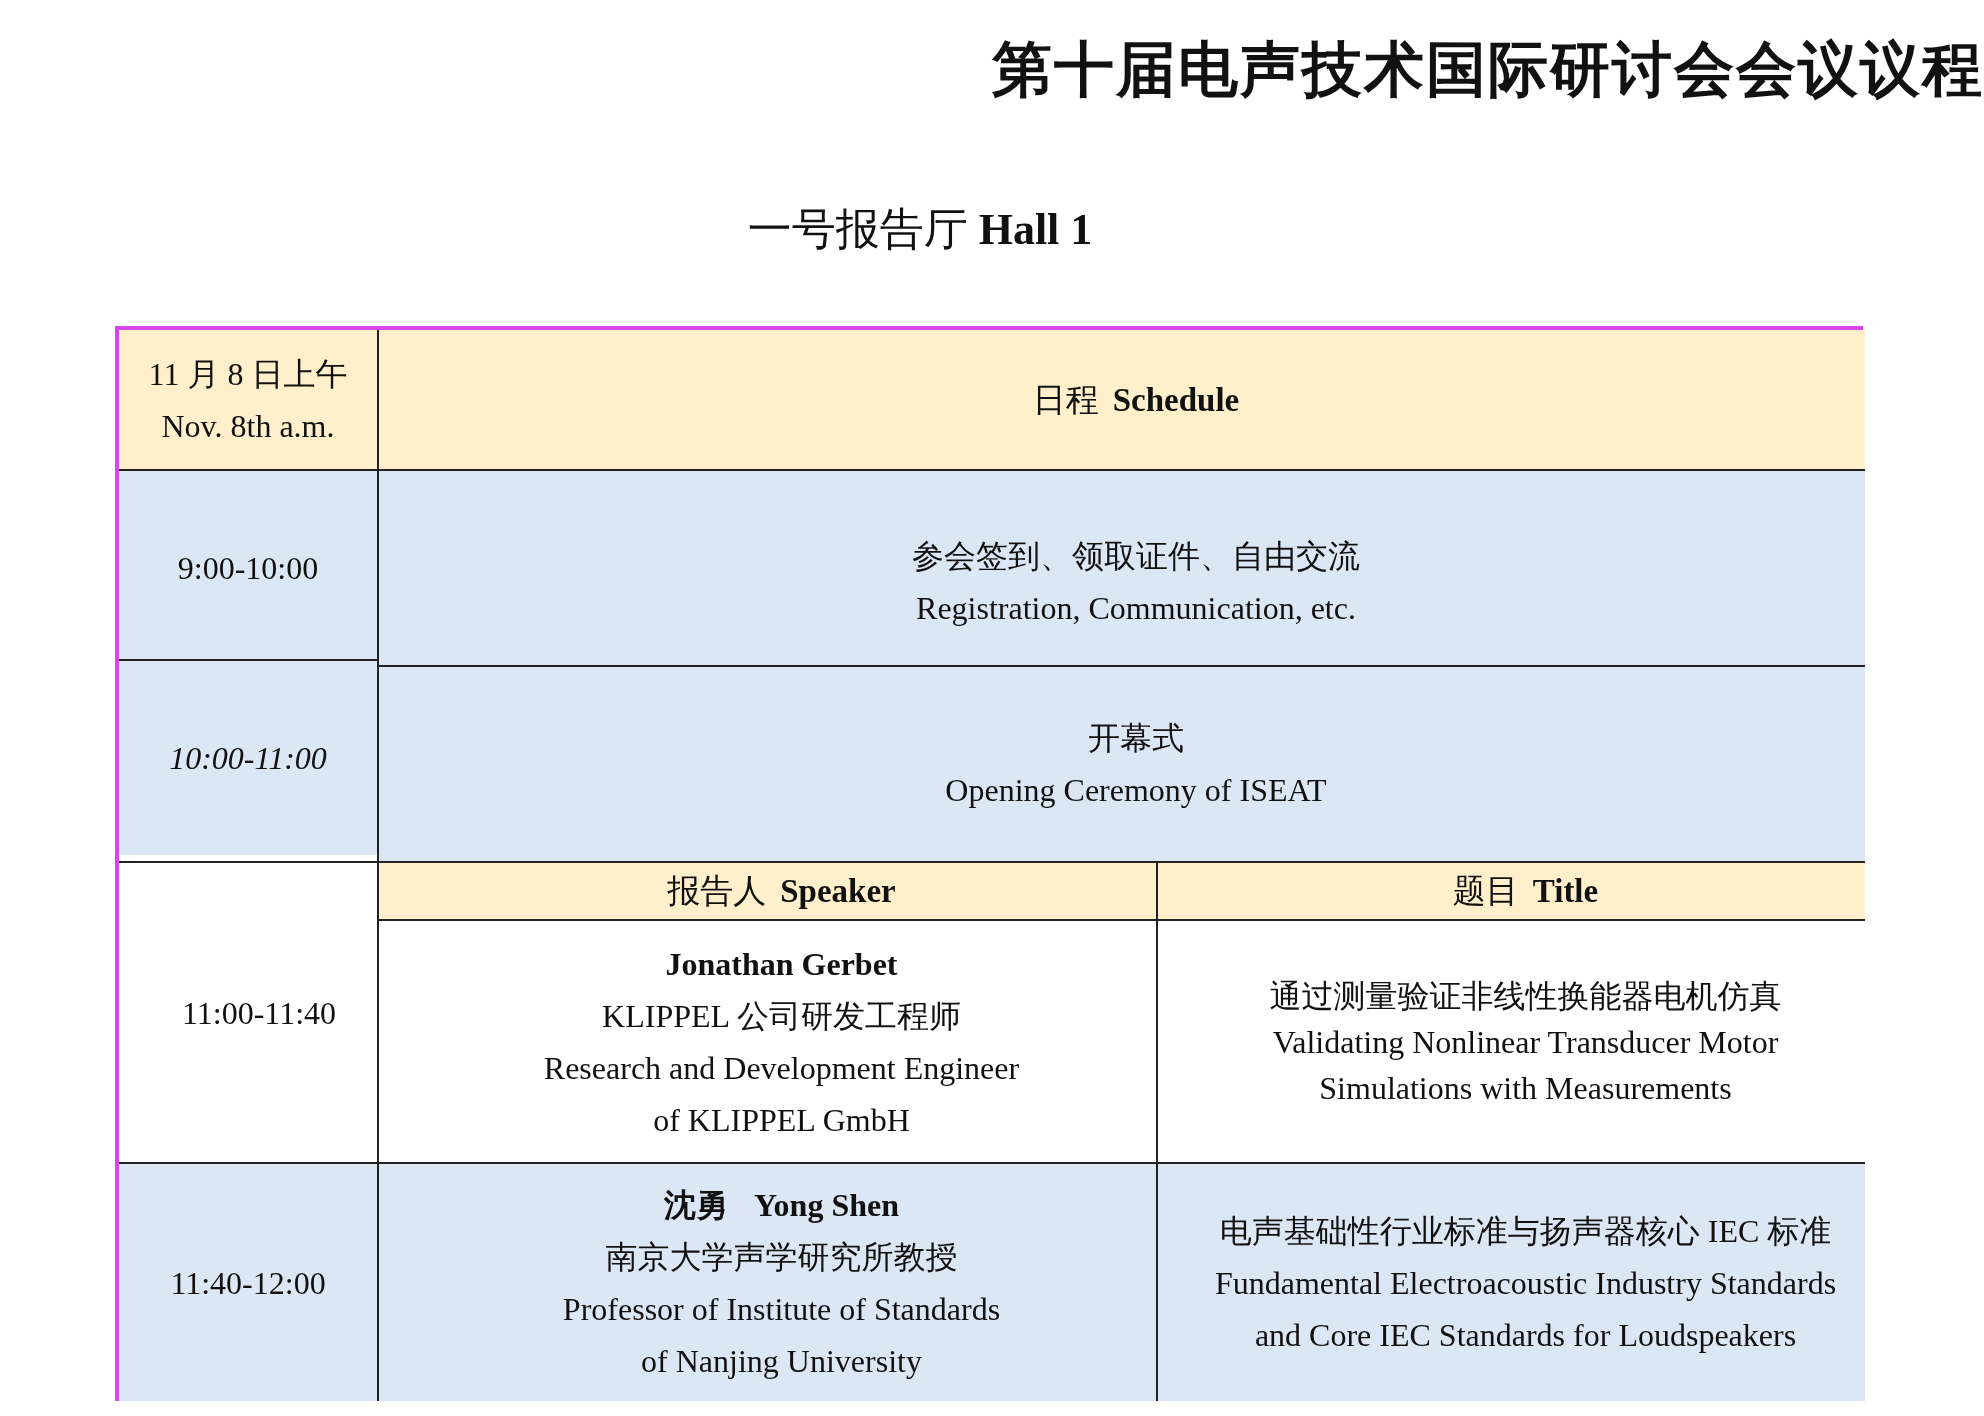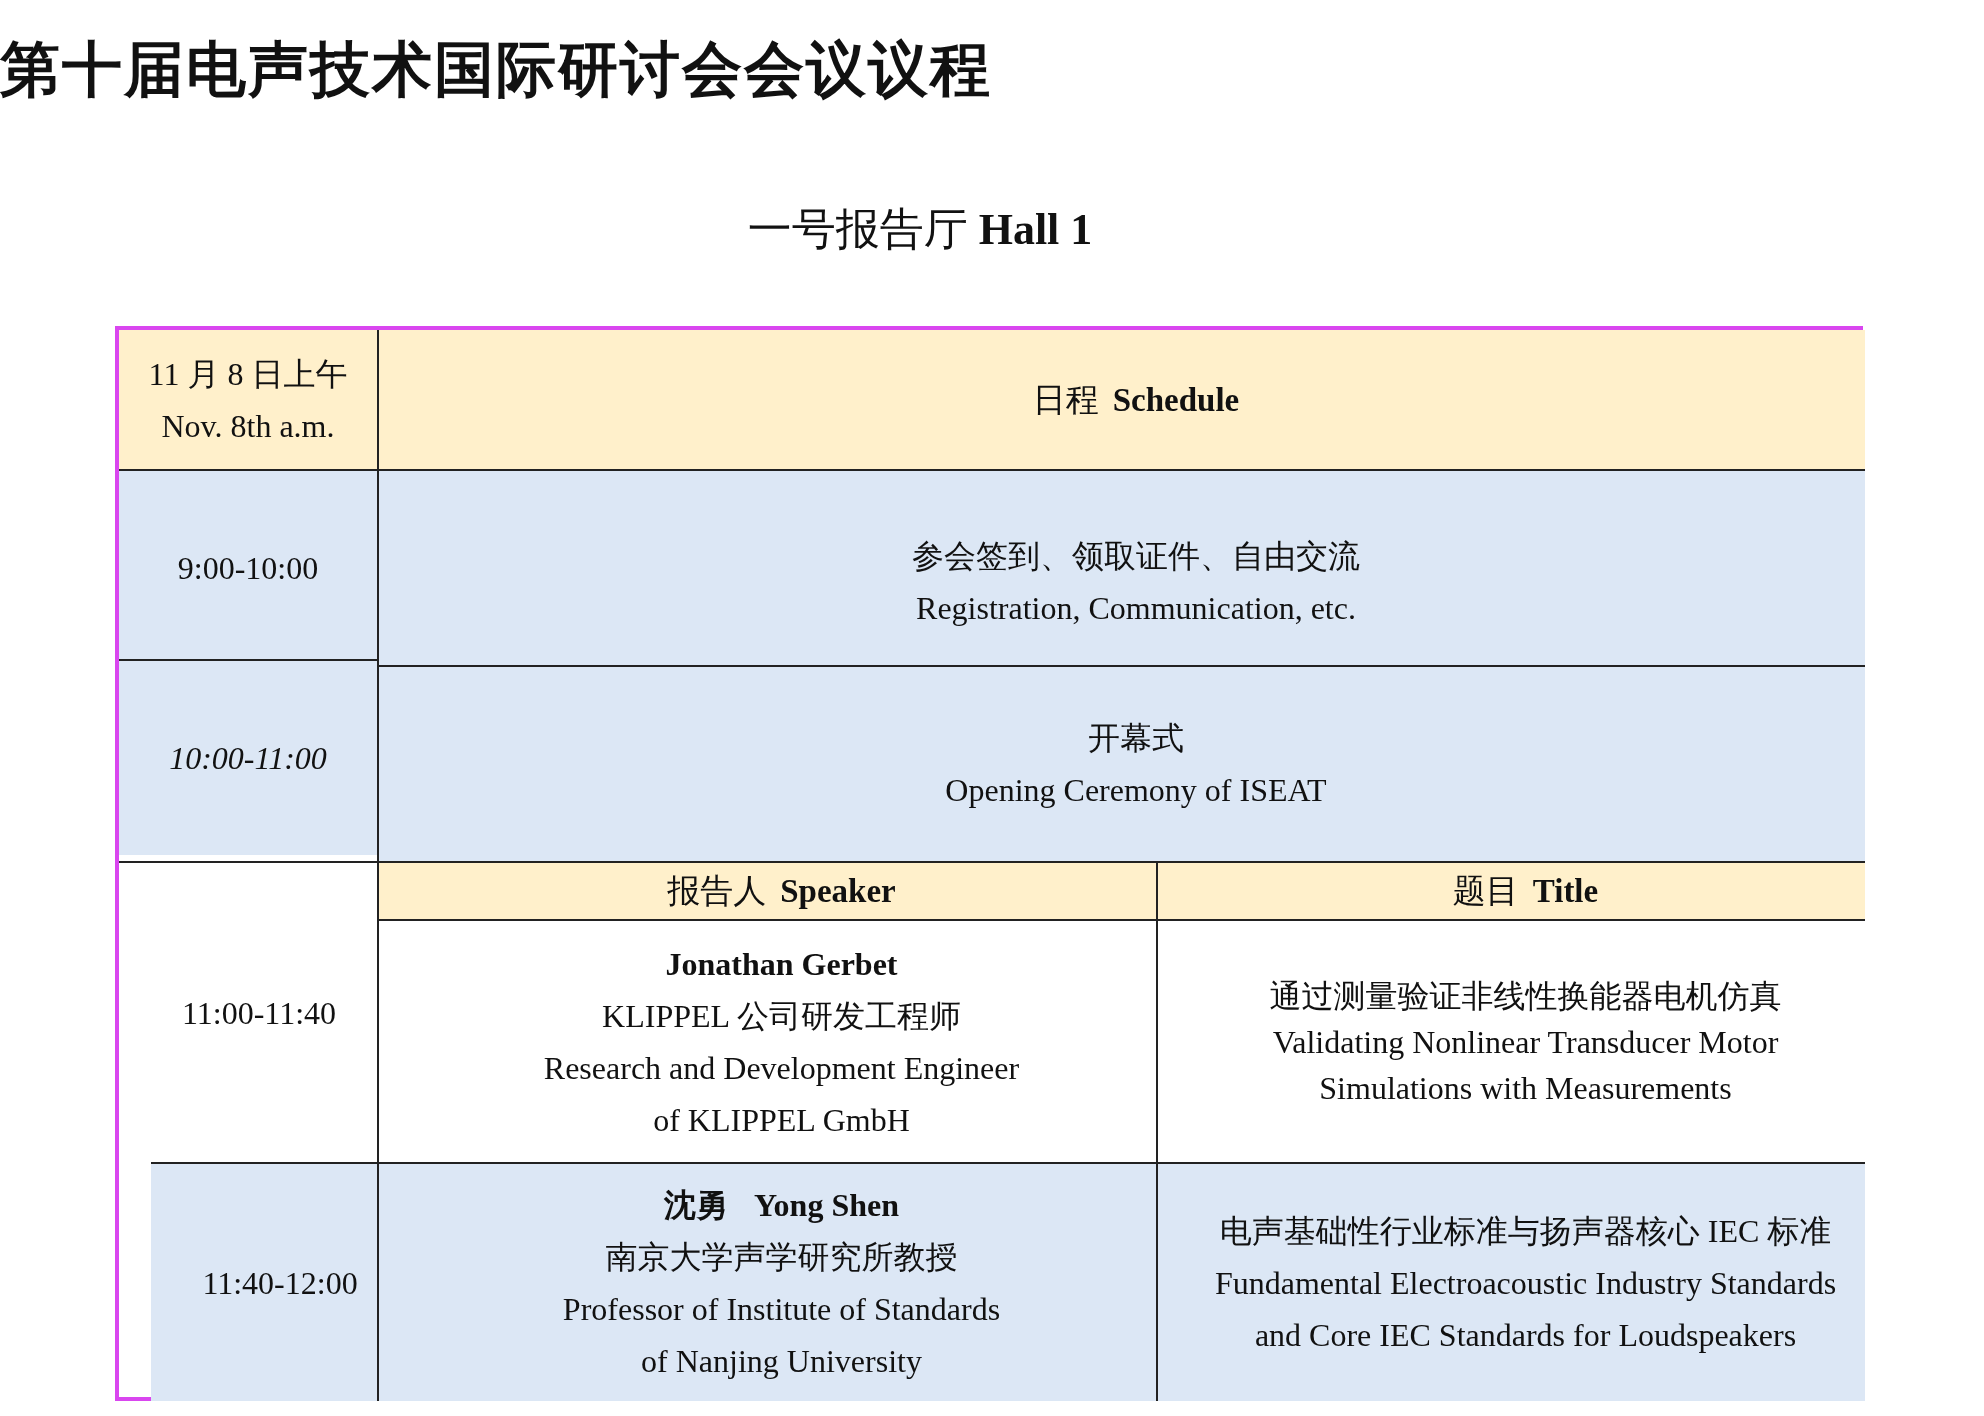--- a/index.html
+++ b/index.html
@@ -1,21 +1,21 @@
 <!DOCTYPE html>
 <html><head>
 <meta charset="utf-8">
 <style>
   html, body { margin: 0; padding: 0; background: #ffffff; }
   body {
     width: 1984px; height: 1416px; position: relative; overflow: hidden;
     font-family: "Liberation Serif", "DejaVu Serif", serif; color: #111;
   }
   .title {
-    position: absolute; top: 30px; left: 0; width: 1984px; text-align: left;
+    position: absolute; top: 30px; left: 0; width: 1984px; text-align: right;
     font-size: 60px; font-weight: bold; letter-spacing: 2px; line-height: 80px;
   }
   .subtitle {
     position: absolute; top: 200px; left: 0; width: 1840px; text-align: center;
     font-size: 44px; line-height: 60px;
   }
   .subtitle .en { font-weight: bold; }
   .tbl {
     position: absolute; left: 115px; top: 326px; width: 1748px; height: 1075px;
     border: 4px solid #d946ef; box-sizing: border-box;
@@ -91,21 +91,21 @@
     <div>KLIPPEL 公司研发工程师</div>
     <div>Research and Development Engineer</div>
     <div>of KLIPPEL GmbH</div>
   </div>
   <div class="cell white bt bl" style="left:1037px;top:589px;width:709px;height:243px;line-height:46px;">
     <div>通过测量验证非线性换能器电机仿真</div>
     <div>Validating Nonlinear Transducer Motor</div>
     <div>Simulations with Measurements</div>
   </div>
 
-  <div class="cell blue bt" style="left:0;top:832px;width:258px;height:239px;margin-left:32px;">
+  <div class="cell blue bt" style="left:0;top:832px;width:258px;height:239px;">
     <div>11:40-12:00</div>
   </div>
   <div class="cell blue bt bl" style="left:258px;top:832px;width:779px;height:239px;">
     <div class="b">
       <span>沈勇</span>
       <span style="display:inline-block;width:10px;"></span>
       <span>Yong Shen</span>
     </div>
     <div>南京大学声学研究所教授</div>
     <div>Professor of Institute of Standards</div>

